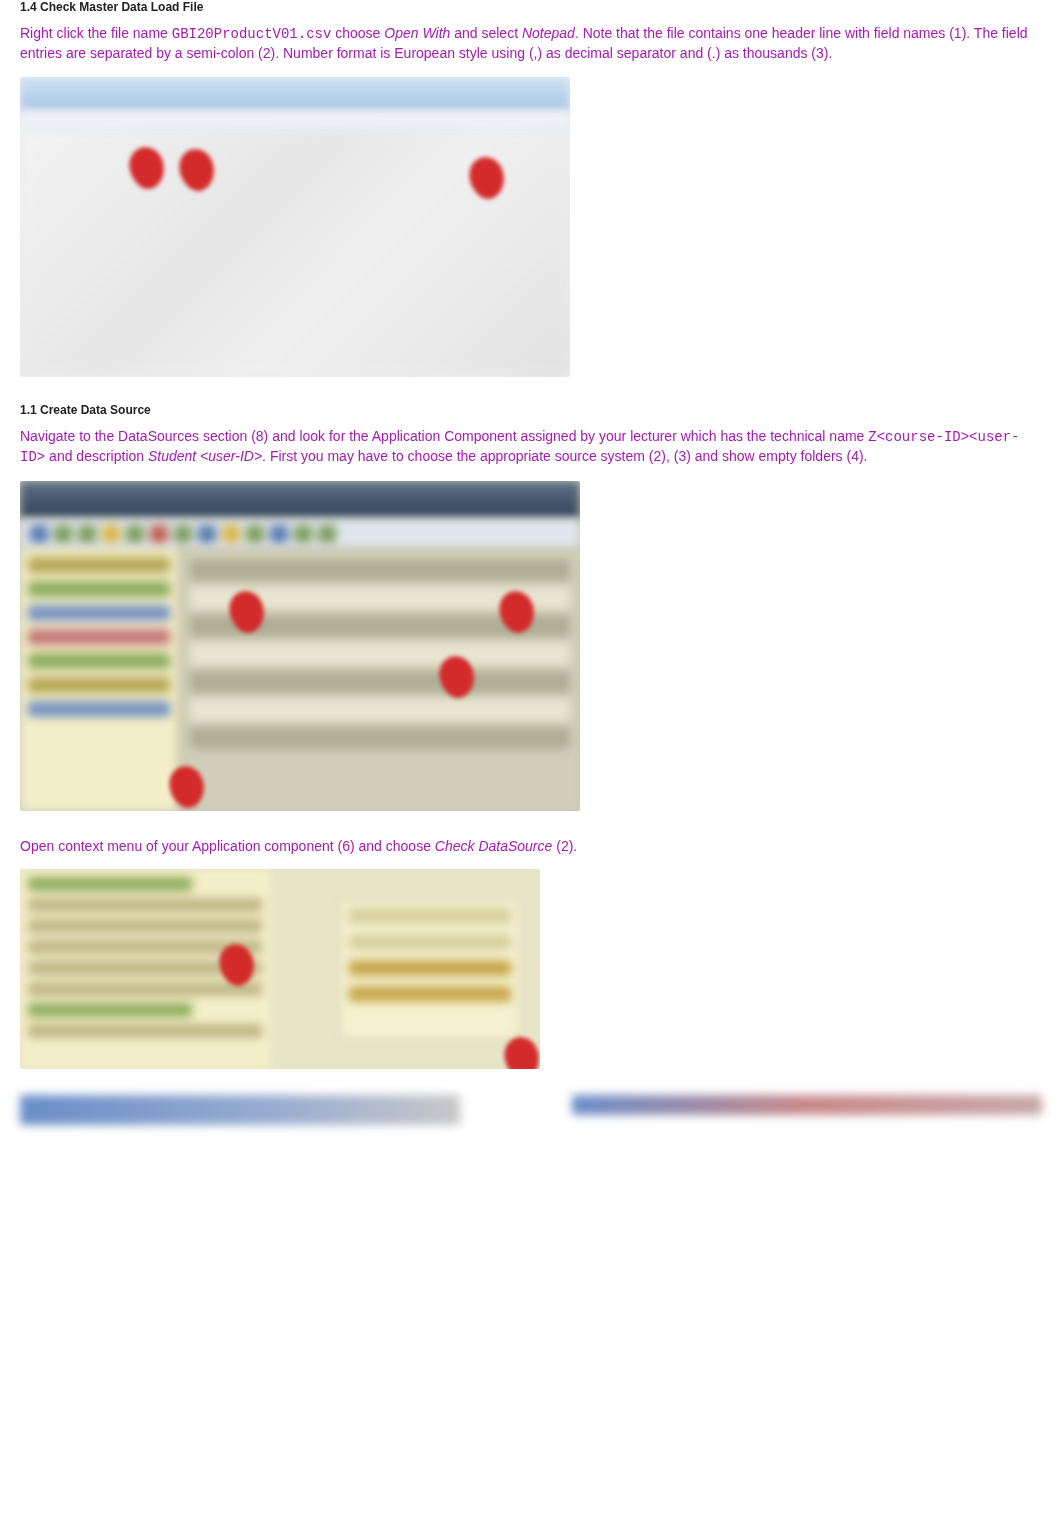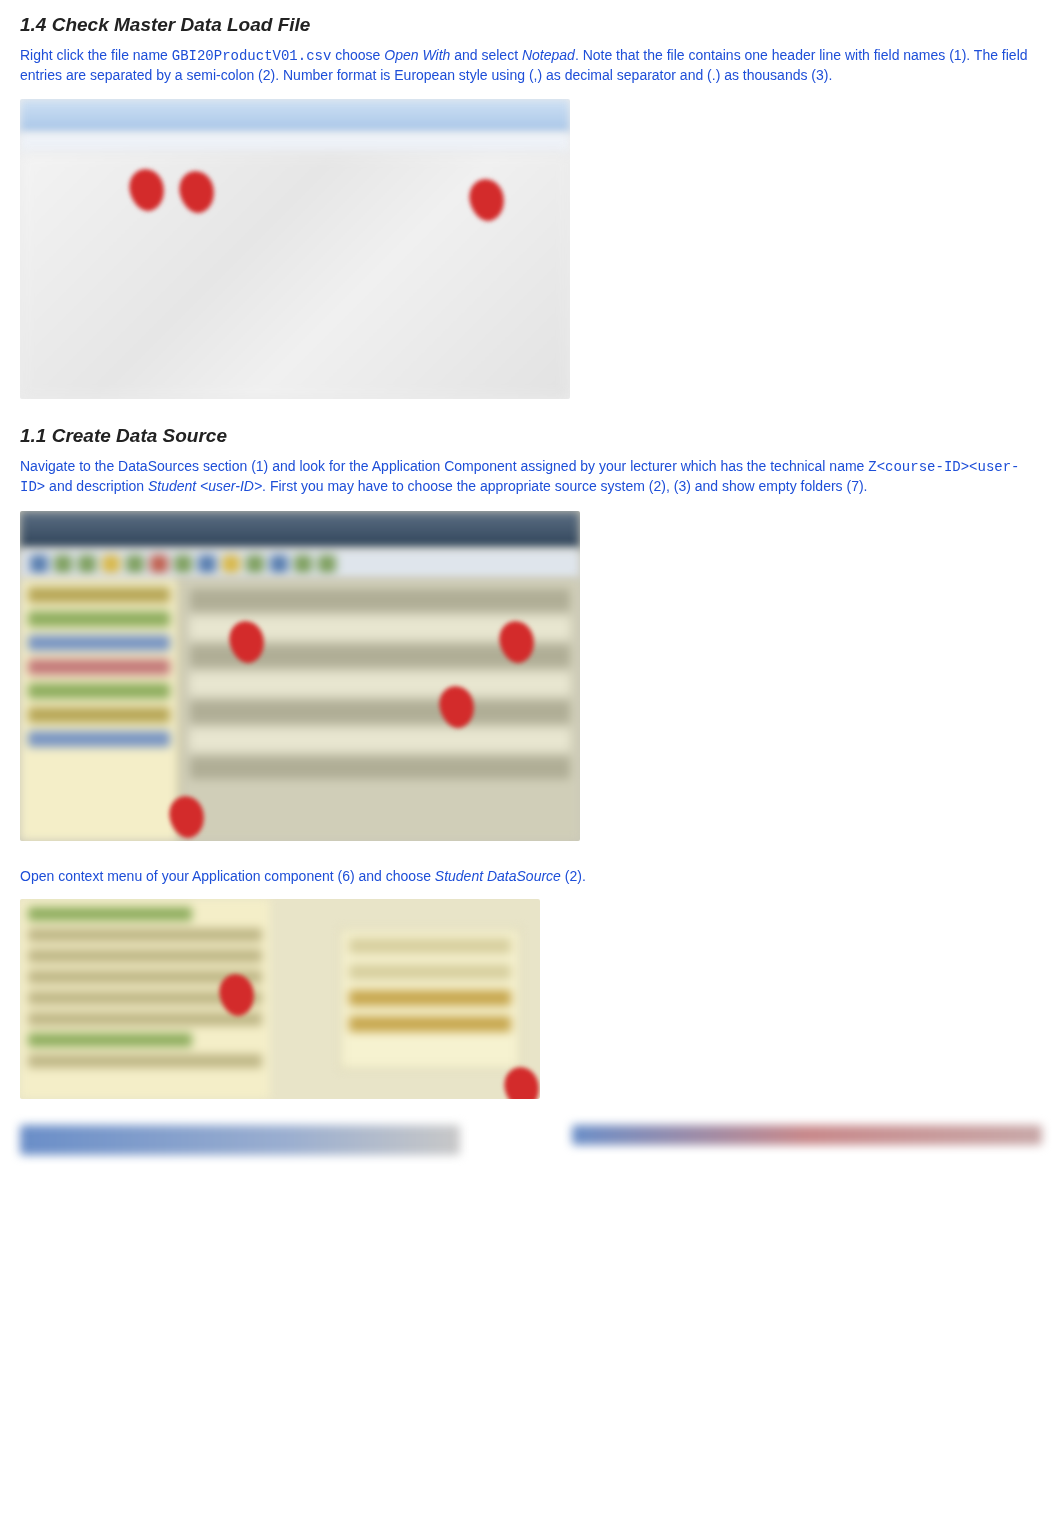--- a/index.html
+++ b/index.html
@@ -9,31 +9,30 @@
     }
     body {
       font-family: Arial, Helvetica, sans-serif;
       font-size: 14px;
       color: #333;
       background: #fff;
       padding: 0 20px 40px 20px;
       width: 1062px;
     }
     h2 {
-      font-size: 19px;
+      font-size: 12px;
       font-weight: bold;
       color: #222;
-      margin-top: 14px;
+      margin-top: 0;
       margin-bottom: 10px;
-      font-style: italic;
     }
     p {
       font-size: 14px;
       line-height: 1.35;
-      color: #1d4ed8;
+      color: #a21caf;
       margin-bottom: 14px;
     }
     .code {
       font-family: "Courier New", Courier, monospace;
       font-size: 14px;
     }
     .italic {
       font-style: italic;
     }
     
@@ -227,21 +226,21 @@
   <div class="menubar"></div>
   <div class="body"></div>
   <div class="dot d1"></div>
   <div class="dot d2"></div>
   <div class="dot d3"></div>
 </div>
 
 <h2>1.1 Create Data Source</h2>
 
 <p>
-  <span>Navigate to the DataSources section (1) and look for the Application Component assigned by your lecturer which has the technical name </span><span class="code">Z&lt;course-ID&gt;&lt;user-ID&gt;</span><span> and description </span><span class="italic">Student &lt;user-ID&gt;</span><span>. First you may have to choose the appropriate source system (2), (3) and show empty folders (7).</span>
+  <span>Navigate to the DataSources section (8) and look for the Application Component assigned by your lecturer which has the technical name </span><span class="code">Z&lt;course-ID&gt;&lt;user-ID&gt;</span><span> and description </span><span class="italic">Student &lt;user-ID&gt;</span><span>. First you may have to choose the appropriate source system (2), (3) and show empty folders (4).</span>
 </p>
 
 <div class="img-placeholder img2">
   <div class="header2"></div>
   <div class="toolbar2">
     <span class="b"></span>
       <span></span>
       <span></span>
       <span class="y"></span>
       <span></span>
@@ -274,21 +273,21 @@
       <div class="row"></div>
     </div>
   </div>
   <div class="dot d1"></div>
   <div class="dot d2"></div>
   <div class="dot d3"></div>
   <div class="dot d4"></div>
 </div>
 
 <p>
-  <span>Open context menu of your Application component (6) and choose </span><span class="italic">Student DataSource</span><span> (2).</span>
+  <span>Open context menu of your Application component (6) and choose </span><span class="italic">Check DataSource</span><span> (2).</span>
 </p>
 
 <div class="img-placeholder img3">
   <div class="tree">
     <div class="g"></div>
     <div></div>
     <div></div>
     <div></div>
     <div></div>
     <div></div>

